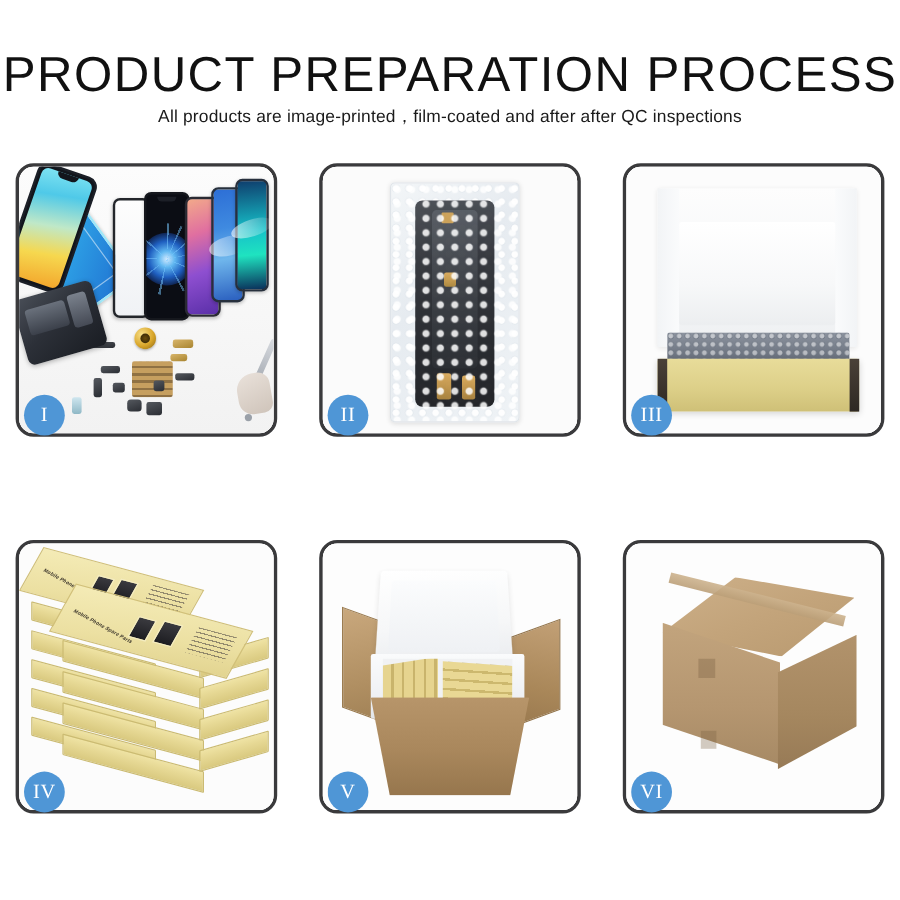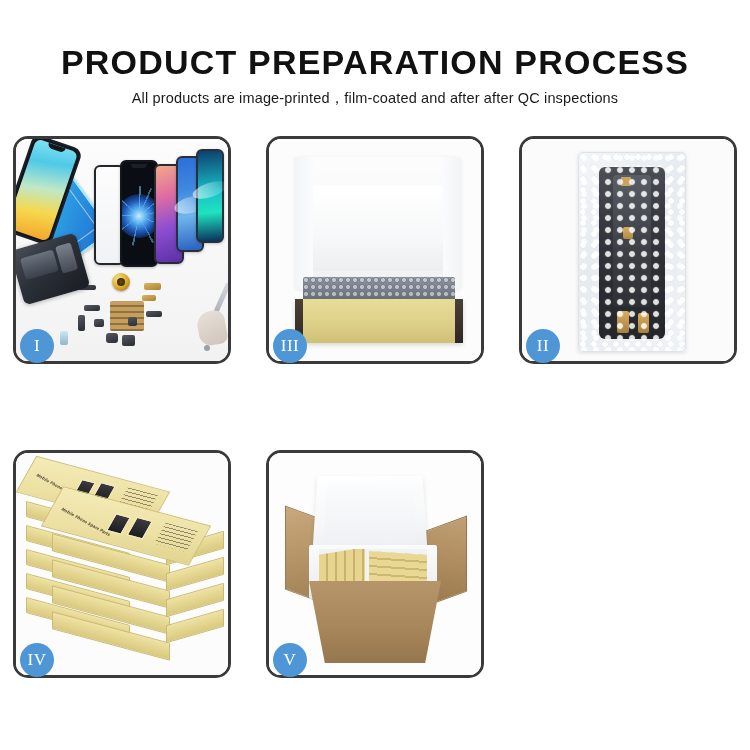--- a/index.html
+++ b/index.html
@@ -21,22 +21,22 @@
 
   
   #header {
     position: absolute;
     top: 0; left: 0;
     width: 750px;
     text-align: center;
   }
   #title {
     margin-top: 42px;
-    font-size: 34px;
-    font-weight: 700;
+    font-size: 41px;
+    font-weight: 400;
     letter-spacing: 1.2px;
     color: #111111;
     line-height: 40px;
     font-family: "Liberation Sans", sans-serif;
   }
   #subtitle {
     margin-top: 6px;
     font-size: 14.5px;
     font-weight: 400;
     color: #1a1a1a;
@@ -544,33 +544,20 @@
           <div class="chip" style="left:112px;top:178px;width:9px;height:9px;"></div>
           <div class="chip" style="left:196px;top:196px;width:7px;height:7px;border-radius:50%;background:#9aa0a8;"></div>
           <div class="chip" style="left:188px;top:206px;width:6px;height:6px;border-radius:50%;background:#9aa0a8;"></div>
 
           <div class="p1-chassis"></div>
           <div class="p1-tweez"></div>
           <div class="p1-hand"></div>
         </div>
       </div>
       <div class="badge">I</div>
-    </div>
-
-    <div class="panel">
-      <div class="panel-inner">
-        <div class="scene">
-          <div class="p3-bg"></div>
-          <div class="p3-lid"></div>
-          <div class="p3-foam"></div>
-          <div class="p3-fill"></div>
-          <div class="p3-box"></div>
-        </div>
-      </div>
-      <div class="badge">III</div>
     </div>
 
     <div class="panel">
       <div class="panel-inner">
         <div class="scene">
           <div class="p2-bg"></div>
           <div class="p2-bag">
             <div class="p2-part">
               <div class="p2-tab"></div>
               <div class="p2-flex3"></div>
@@ -580,20 +567,33 @@
             <div class="p2-bubbles"></div>
           </div>
         </div>
       </div>
       <div class="badge">II</div>
     </div>
 
     <div class="panel">
       <div class="panel-inner">
         <div class="scene">
+          <div class="p3-bg"></div>
+          <div class="p3-lid"></div>
+          <div class="p3-foam"></div>
+          <div class="p3-fill"></div>
+          <div class="p3-box"></div>
+        </div>
+      </div>
+      <div class="badge">III</div>
+    </div>
+
+    <div class="panel">
+      <div class="panel-inner">
+        <div class="scene">
           <div class="p4-bg"></div>
 
           <div class="bx" style="left:10px;top:62px;width:104px;height:16px;transform:skewY(15deg);"></div>
           <div class="bx" style="left:10px;top:86px;width:104px;height:16px;transform:skewY(15deg);"></div>
           <div class="bx" style="left:10px;top:110px;width:104px;height:16px;transform:skewY(15deg);"></div>
           <div class="bx" style="left:10px;top:134px;width:104px;height:16px;transform:skewY(15deg);"></div>
           <div class="bx" style="left:10px;top:158px;width:104px;height:16px;transform:skewY(15deg);"></div>
 
           <div class="bx-top" style="left:10px;top:18px;width:134px;height:42px;transform:skewY(15deg) skewX(-26deg);">
             <div class="bx-label" style="left:8px;top:22px;transform:rotate(14deg);">Mobile Phone Spare Parts</div>
@@ -634,15 +634,29 @@
           <div class="p5-inner">
             <div class="p5-stackA"></div>
             <div class="p5-stackB"></div>
           </div>
           <div class="p5-body"></div>
         </div>
       </div>
       <div class="badge">V</div>
     </div>
 
+    <div class="panel">
+      <div class="panel-inner">
+        <div class="scene">
+          <div class="p6-bg"></div>
+          <div class="p6-top"></div>
+          <div class="p6-tape"></div>
+          <div class="p6-left"></div>
+          <div class="p6-right"></div>
+          <div class="p6-seam"></div>
+          <div class="p6-seam2"></div>
+        </div>
+      </div>
+      <div class="badge">VI</div>
+    </div>
 
   </div>
 </div>
 
 </body></html>

